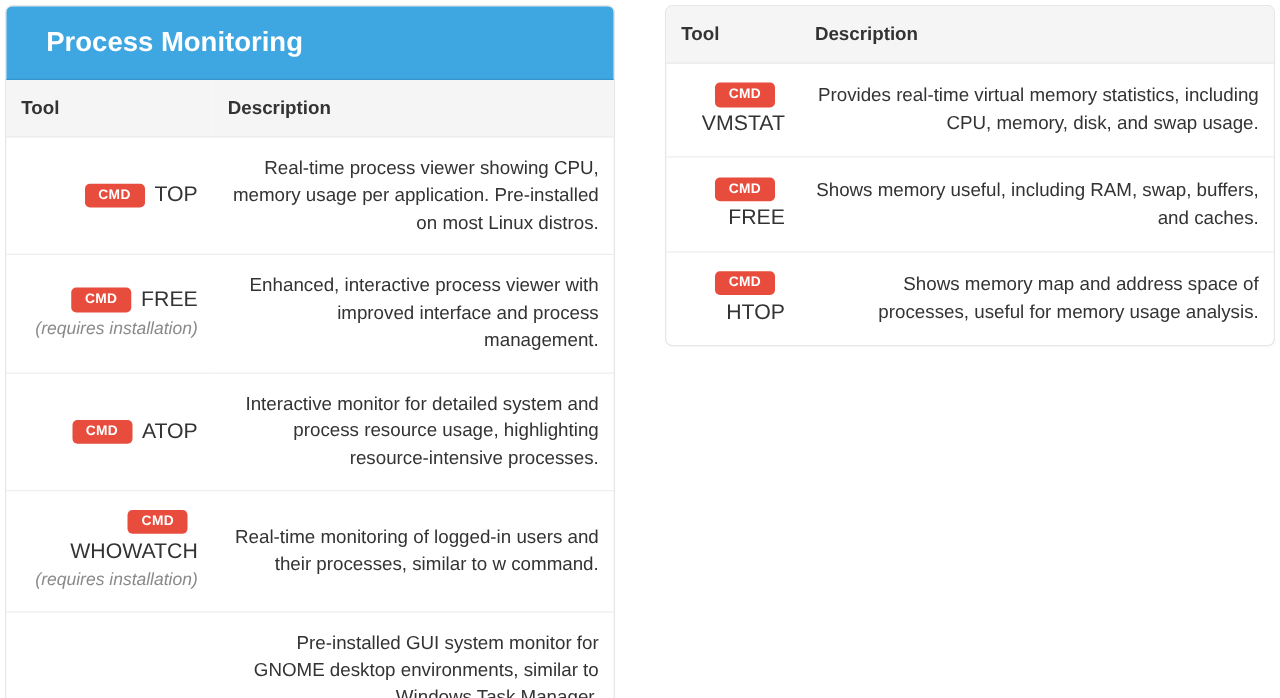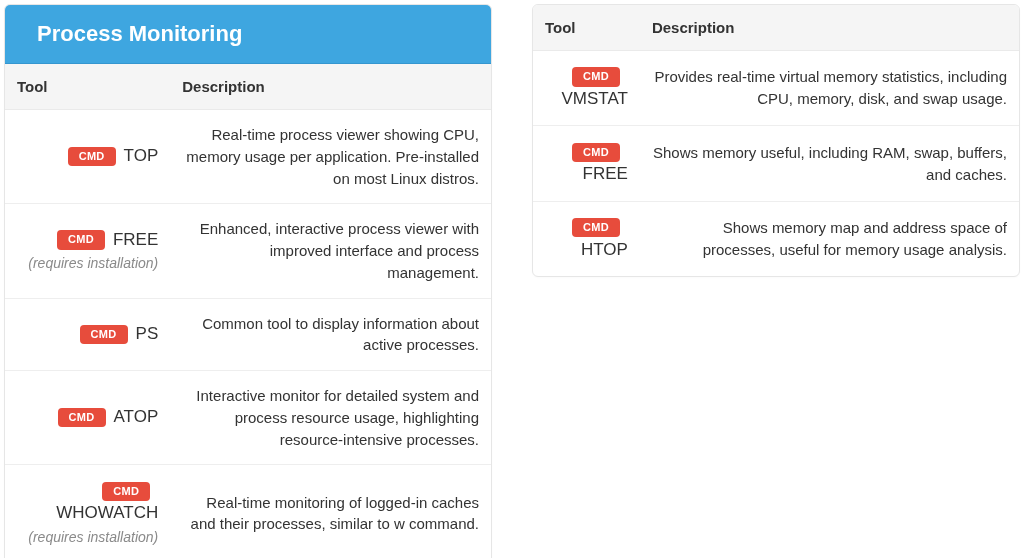--- a/index.html
+++ b/index.html
@@ -96,30 +96,26 @@
         <tbody>
           <tr>
             <td class="tool-cell"><span class="badge cmd">CMD</span><span class="tool-name">TOP</span></td>
             <td>Real-time process viewer showing CPU, memory usage per application. Pre-installed on most Linux distros.</td>
           </tr>
           <tr>
             <td class="tool-cell"><span class="badge cmd">CMD</span><span class="tool-name">FREE</span> <span class="note">(requires installation)</span></td>
             <td>Enhanced, interactive process viewer with improved interface and process management.</td>
           </tr>
           <tr>
-            <td class="tool-cell"><span class="badge cmd">CMD</span><span class="tool-name">PS</span></td>
-            <td>Common tool to display information about active processes.</td>
-          </tr>
-          <tr>
             <td class="tool-cell"><span class="badge cmd">CMD</span><span class="tool-name">ATOP</span></td>
             <td>Interactive monitor for detailed system and process resource usage, highlighting resource-intensive processes.</td>
           </tr>
           <tr>
             <td class="tool-cell"><span class="badge cmd">CMD</span><span class="tool-name">WHOWATCH</span><br><span class="note">(requires installation)</span></td>
-            <td>Real-time monitoring of logged-in caches and their processes, similar to w command.</td>
+            <td>Real-time monitoring of logged-in users and their processes, similar to w command.</td>
           </tr>
           <tr>
             <td class="tool-cell"></td>
             <td>Pre-installed GUI system monitor for GNOME desktop environments, similar to Windows Task Manager.</td>
           </tr>
         </tbody>
       </table>
     </div>
     <div class="card right">
       <table>

